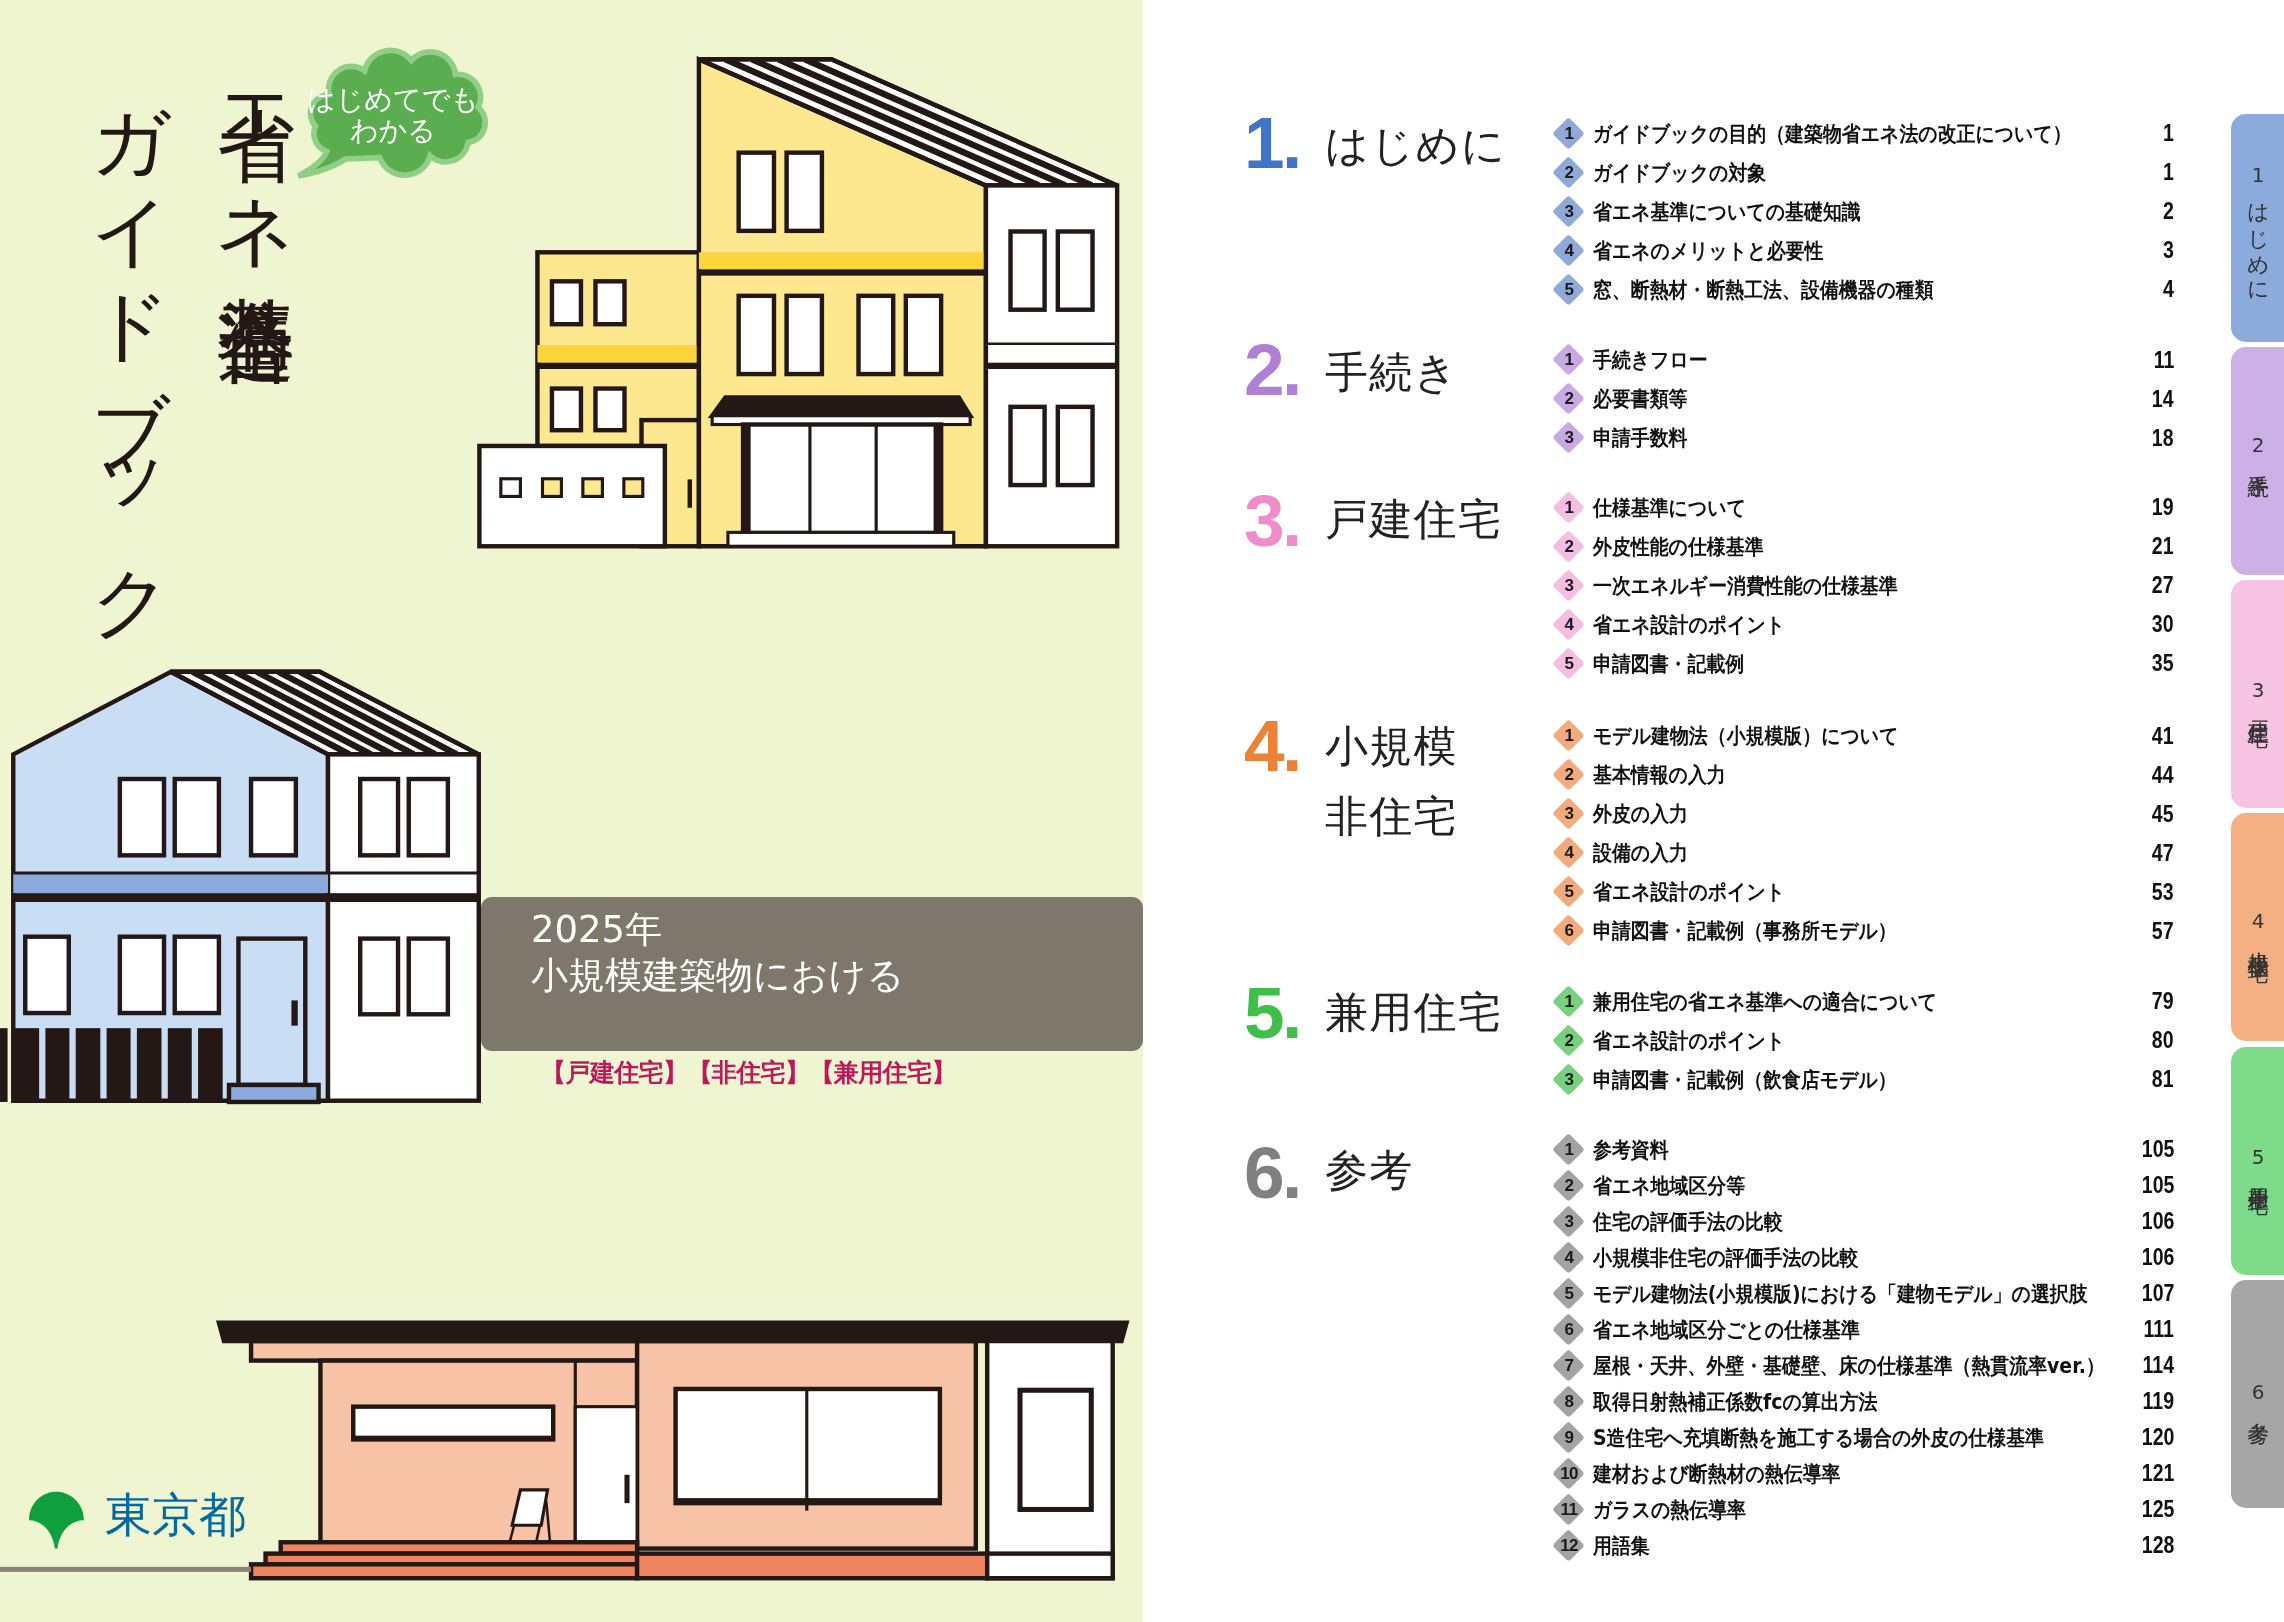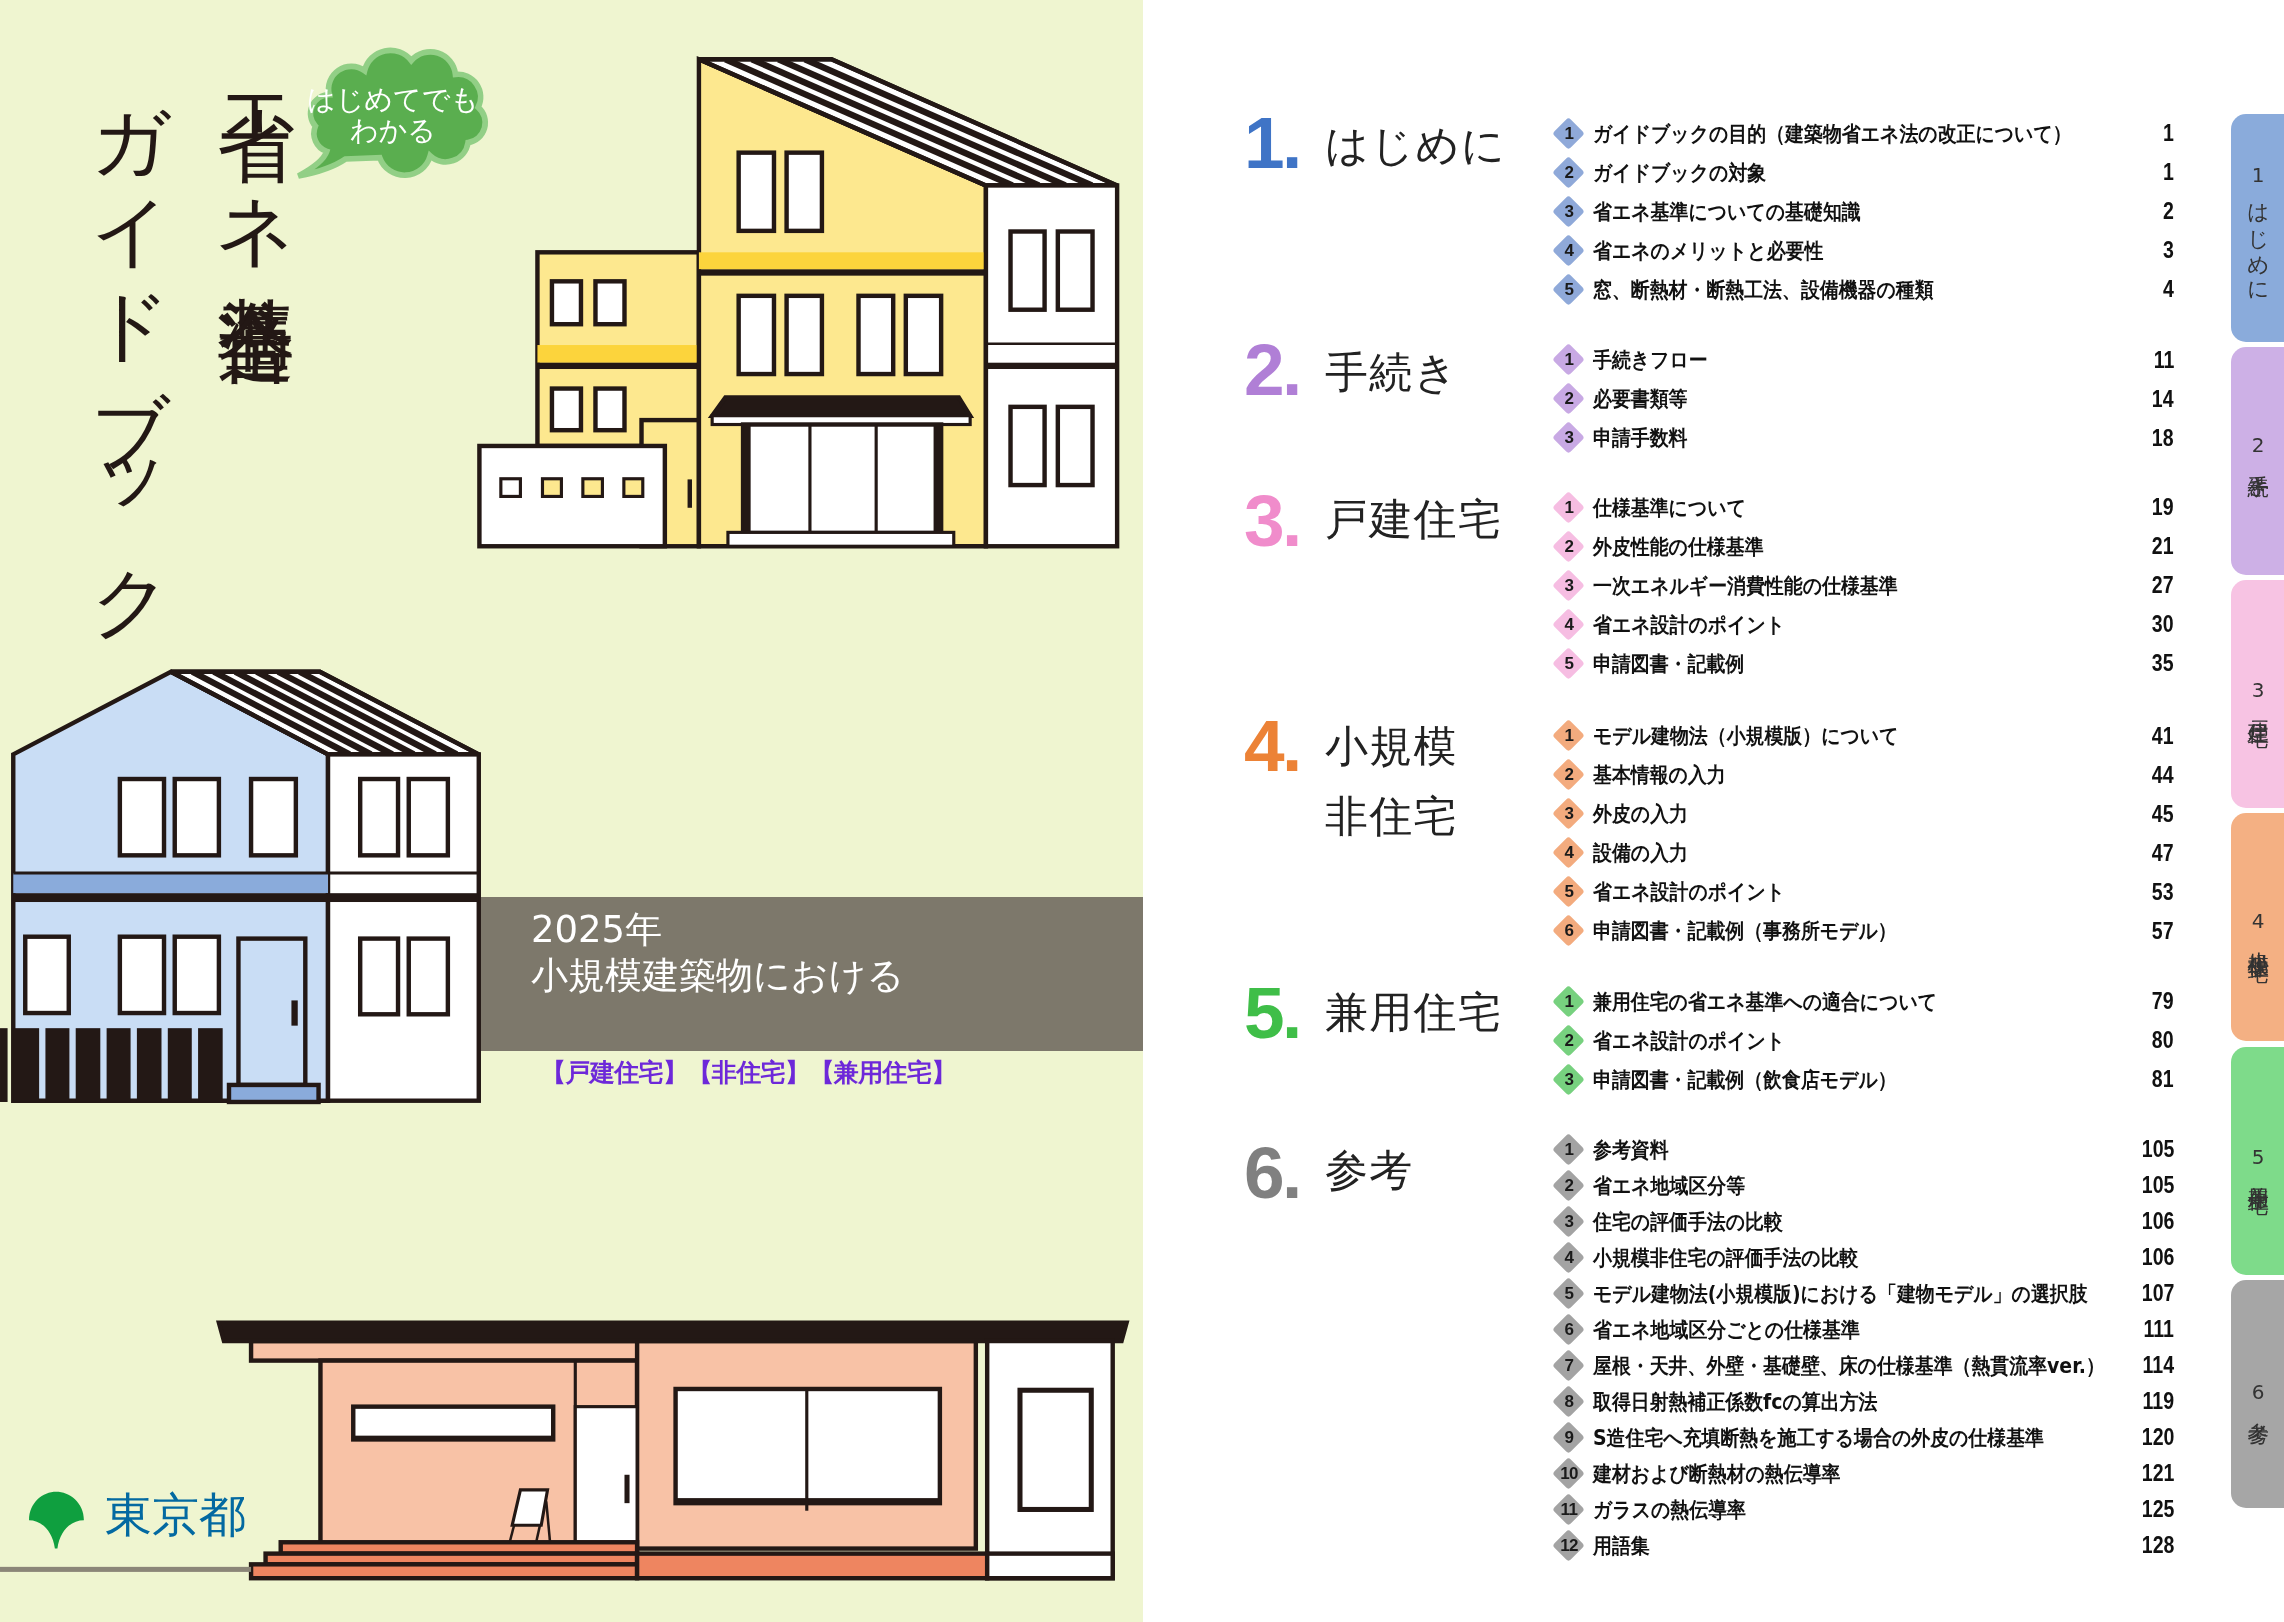--- a/index.html
+++ b/index.html
@@ -14,28 +14,28 @@
     position: absolute; writing-mode: vertical-rl; text-orientation: upright;
     color: #231815; font-size: 78px; line-height: 1; letter-spacing: 3.8px;
     font-family: "DejaVu Sans", sans-serif; font-weight: normal; white-space: nowrap;
   }
   .bubble-text {
     position: absolute; left: 303px; top: 84px; width: 180px; text-align: center;
     color: #ffffff; font-size: 28px; line-height: 31px; font-family: Liberation Serif, serif;
   }
   .bubble-text div { white-space: nowrap; }
   .banner {
-    position: absolute; left: 481px; top: 897px; width: 662px; height: 154px; background: #7d786b;
+    position: absolute; left: 481px; top: 897px; width: 662px; height: 154px; background: #7d786b; border-radius: 11px;
   }
   .banner-text {
     position: absolute; left: 50px; top: 9.5px; color: #ffffff; font-size: 37px; line-height: 46px;
     font-family: "DejaVu Sans", sans-serif; font-weight: normal; white-space: nowrap;
   }
   .categories {
-    position: absolute; left: 541px; top: 1056px; font-size: 25px; font-weight: bold; color: #6d28d9;
+    position: absolute; left: 541px; top: 1056px; font-size: 25px; font-weight: bold; color: #be185d;
     white-space: nowrap; font-family: "DejaVu Sans", sans-serif; letter-spacing: -0.6px;
   }
   .publisher {
     position: absolute; left: 105px; top: 1491px; font-size: 47px; line-height: 1; color: #0369a1;
     font-family: "DejaVu Sans", sans-serif; white-space: nowrap;
   }
 
   
   .right-page { position: absolute; left: 1143px; top: 0; width: 1141px; height: 1623px; background: #ffffff; }
   .toc-section { position: absolute; left: 0; width: 1141px; height: 6.3px; }

